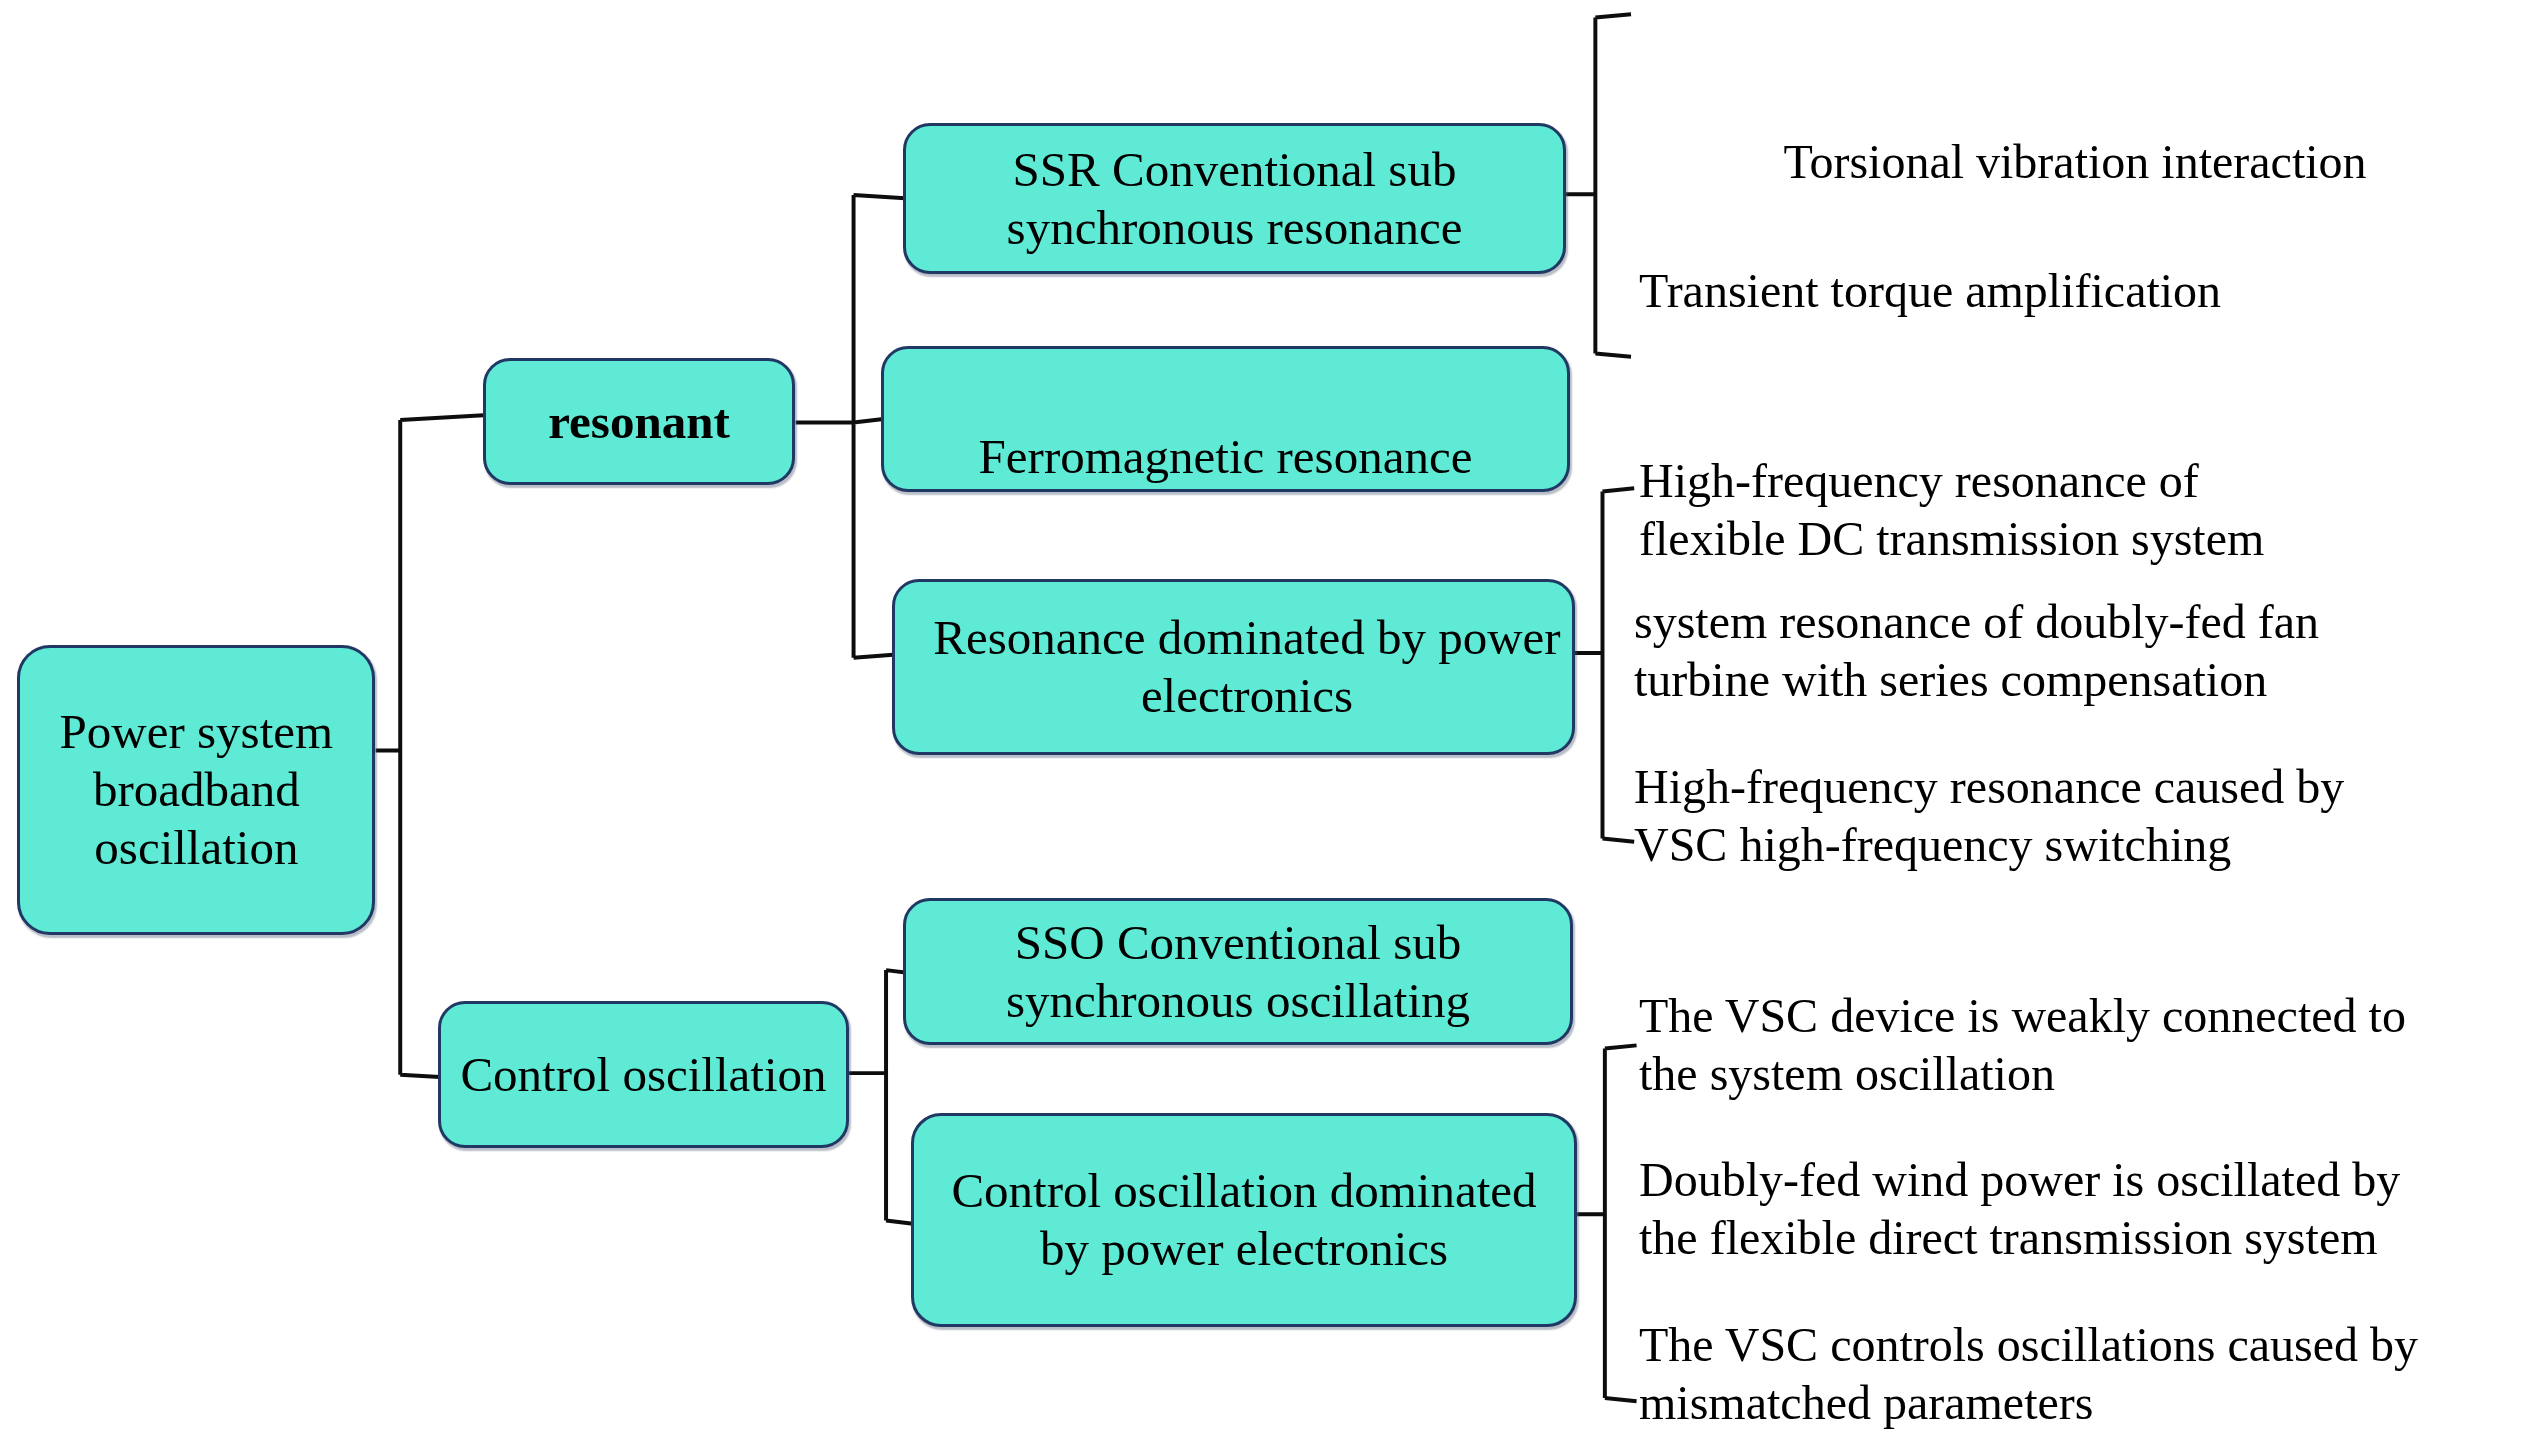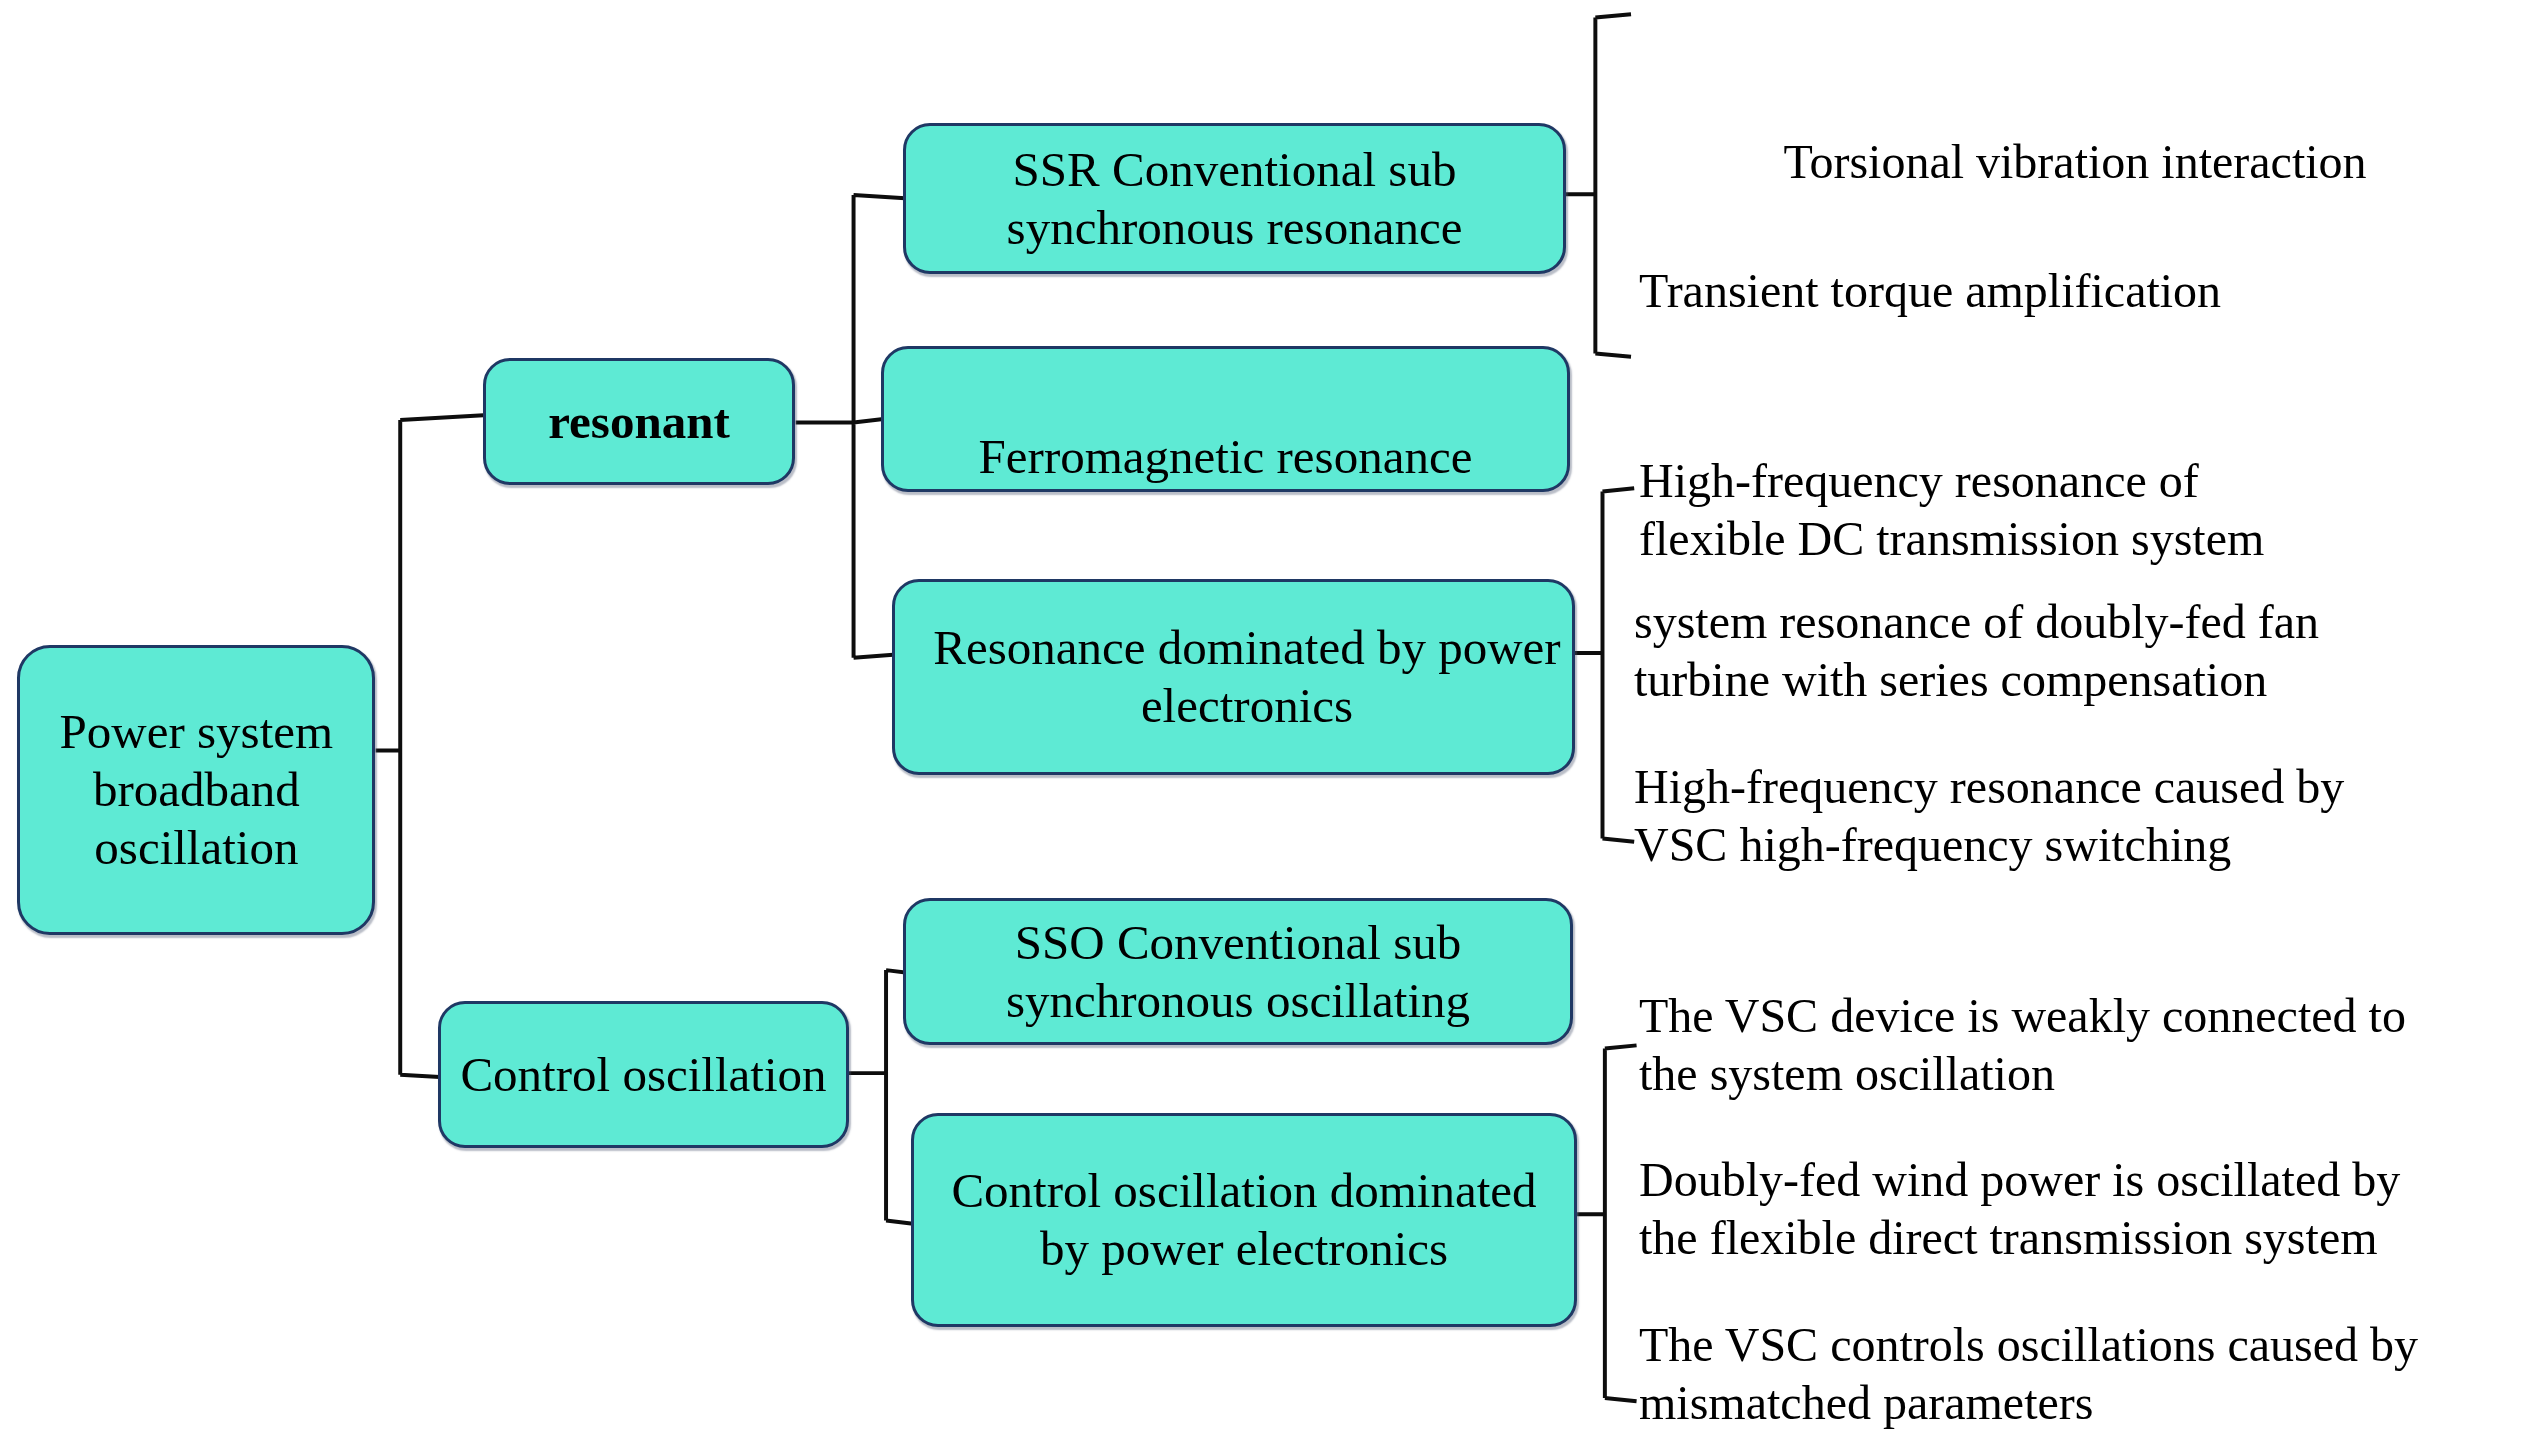--- a/index.html
+++ b/index.html
@@ -35,23 +35,23 @@
   }
   .node span {
     display: block;
     width: 100%;
   }
   #node-root       { left: 17.4px;   top: 605px;  width: 358px;  height: 290px; font-size: 49px; border-radius: 33px; margin-top: 40px;}
   #node-resonant   { left: 483px;  top: 358px;  width: 312px;  height: 127px; font-size: 49px; font-weight: bold; }
   #node-control    { left: 438px;  top: 1001px; width: 411px;  height: 147px; font-size: 49px; }
   #node-ssr        { left: 903px; top: 123px;  width: 663px;  height: 151px; font-size: 49px; }
   #node-ferro      { left: 881px; top: 346px;  width: 689px;  height: 146px; font-size: 49px; align-items: flex-end; }
-  #node-resdom     { left: 892px; top: 579px;  width: 683px;  height: 196px; font-size: 49px; padding-left: 38px; }
+  #node-resdom     { left: 892px; top: 579px;  width: 683px;  height: 176px; font-size: 49px; padding-left: 38px; }
   #node-sso        { left: 903px; top: 898px; width: 670px;  height: 147px; font-size: 49px; }
-  #node-ctrldom    { left: 911px; top: 1113px; width: 666px;  height: 214px; font-size: 49px; }
+  #node-ctrldom    { left: 911px; top: 1113px; width: 666px;  height: 214px; font-size: 49px; border-radius: 30px; }
 
   
   .leaf {
     position: absolute;
     font-size: 48px;
     line-height: 1.20;
     color: #000000;
     white-space: pre-line;
   }
   #leaf-ige   { left: 1642px; top: 8px;   width: 872px; }

